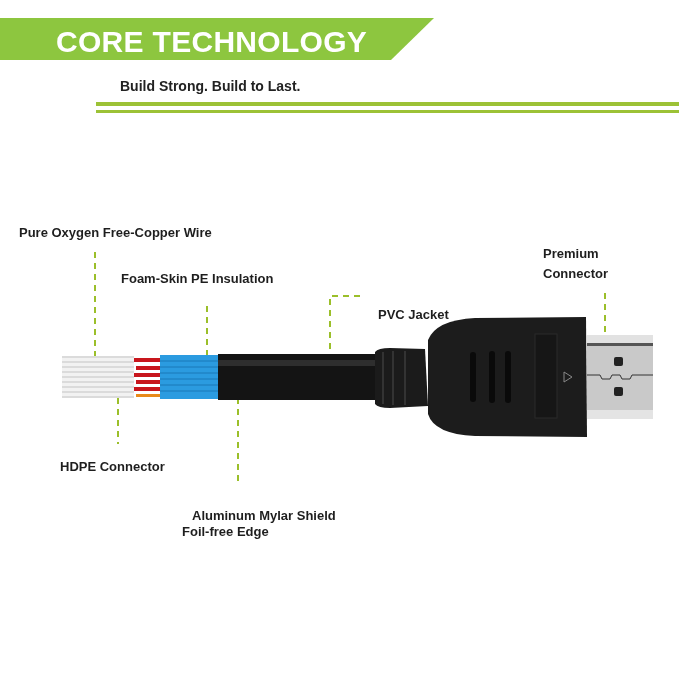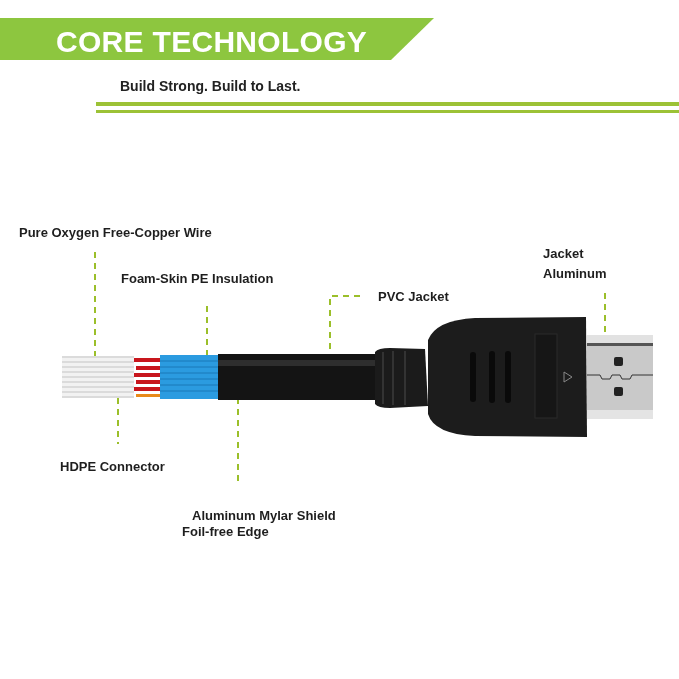--- a/index.html
+++ b/index.html
@@ -103,18 +103,18 @@
     <rect x="587" y="343" width="66" height="3" fill="#555"></rect>
     <rect x="587" y="410" width="66" height="9" fill="#e4e4e4"></rect>
     <path d="M587,375 L600,375 L602,379 L610,379 L612,375 L620,375 L622,379 L630,379 L632,375 L653,375" stroke="#333" stroke-width="1" fill="none"></path>
     <rect x="614" y="357" width="9" height="9" rx="2" fill="#222"></rect>
     <rect x="614" y="387" width="9" height="9" rx="2" fill="#222"></rect>
   </g>
 </svg>
 
 <div class="label" style="left:19px; top:223px;">Pure Oxygen Free-Copper Wire</div>
 <div class="label" style="left:121px; top:269px;">Foam-Skin PE Insulation</div>
-<div class="label" style="left:378px; top:287px;">PVC Jacket</div>
-<div class="label" style="left:543px; top:244px;">Jacket</div>
-<div class="label" style="left:543px; top:264px;">Aluminum</div>
+<div class="label" style="left:378px; top:305px;">PVC Jacket</div>
+<div class="label" style="left:543px; top:244px;">Premium</div>
+<div class="label" style="left:543px; top:264px;">Connector</div>
 <div class="label" style="left:60px; top:457px;">HDPE Connector</div>
 <div class="label" style="left:182px; top:486px;margin-top:36px;">Foil-free Edge</div>
 <div class="label" style="left:192px; top:506px;">Aluminum Mylar Shield</div>
 
 </body></html>

